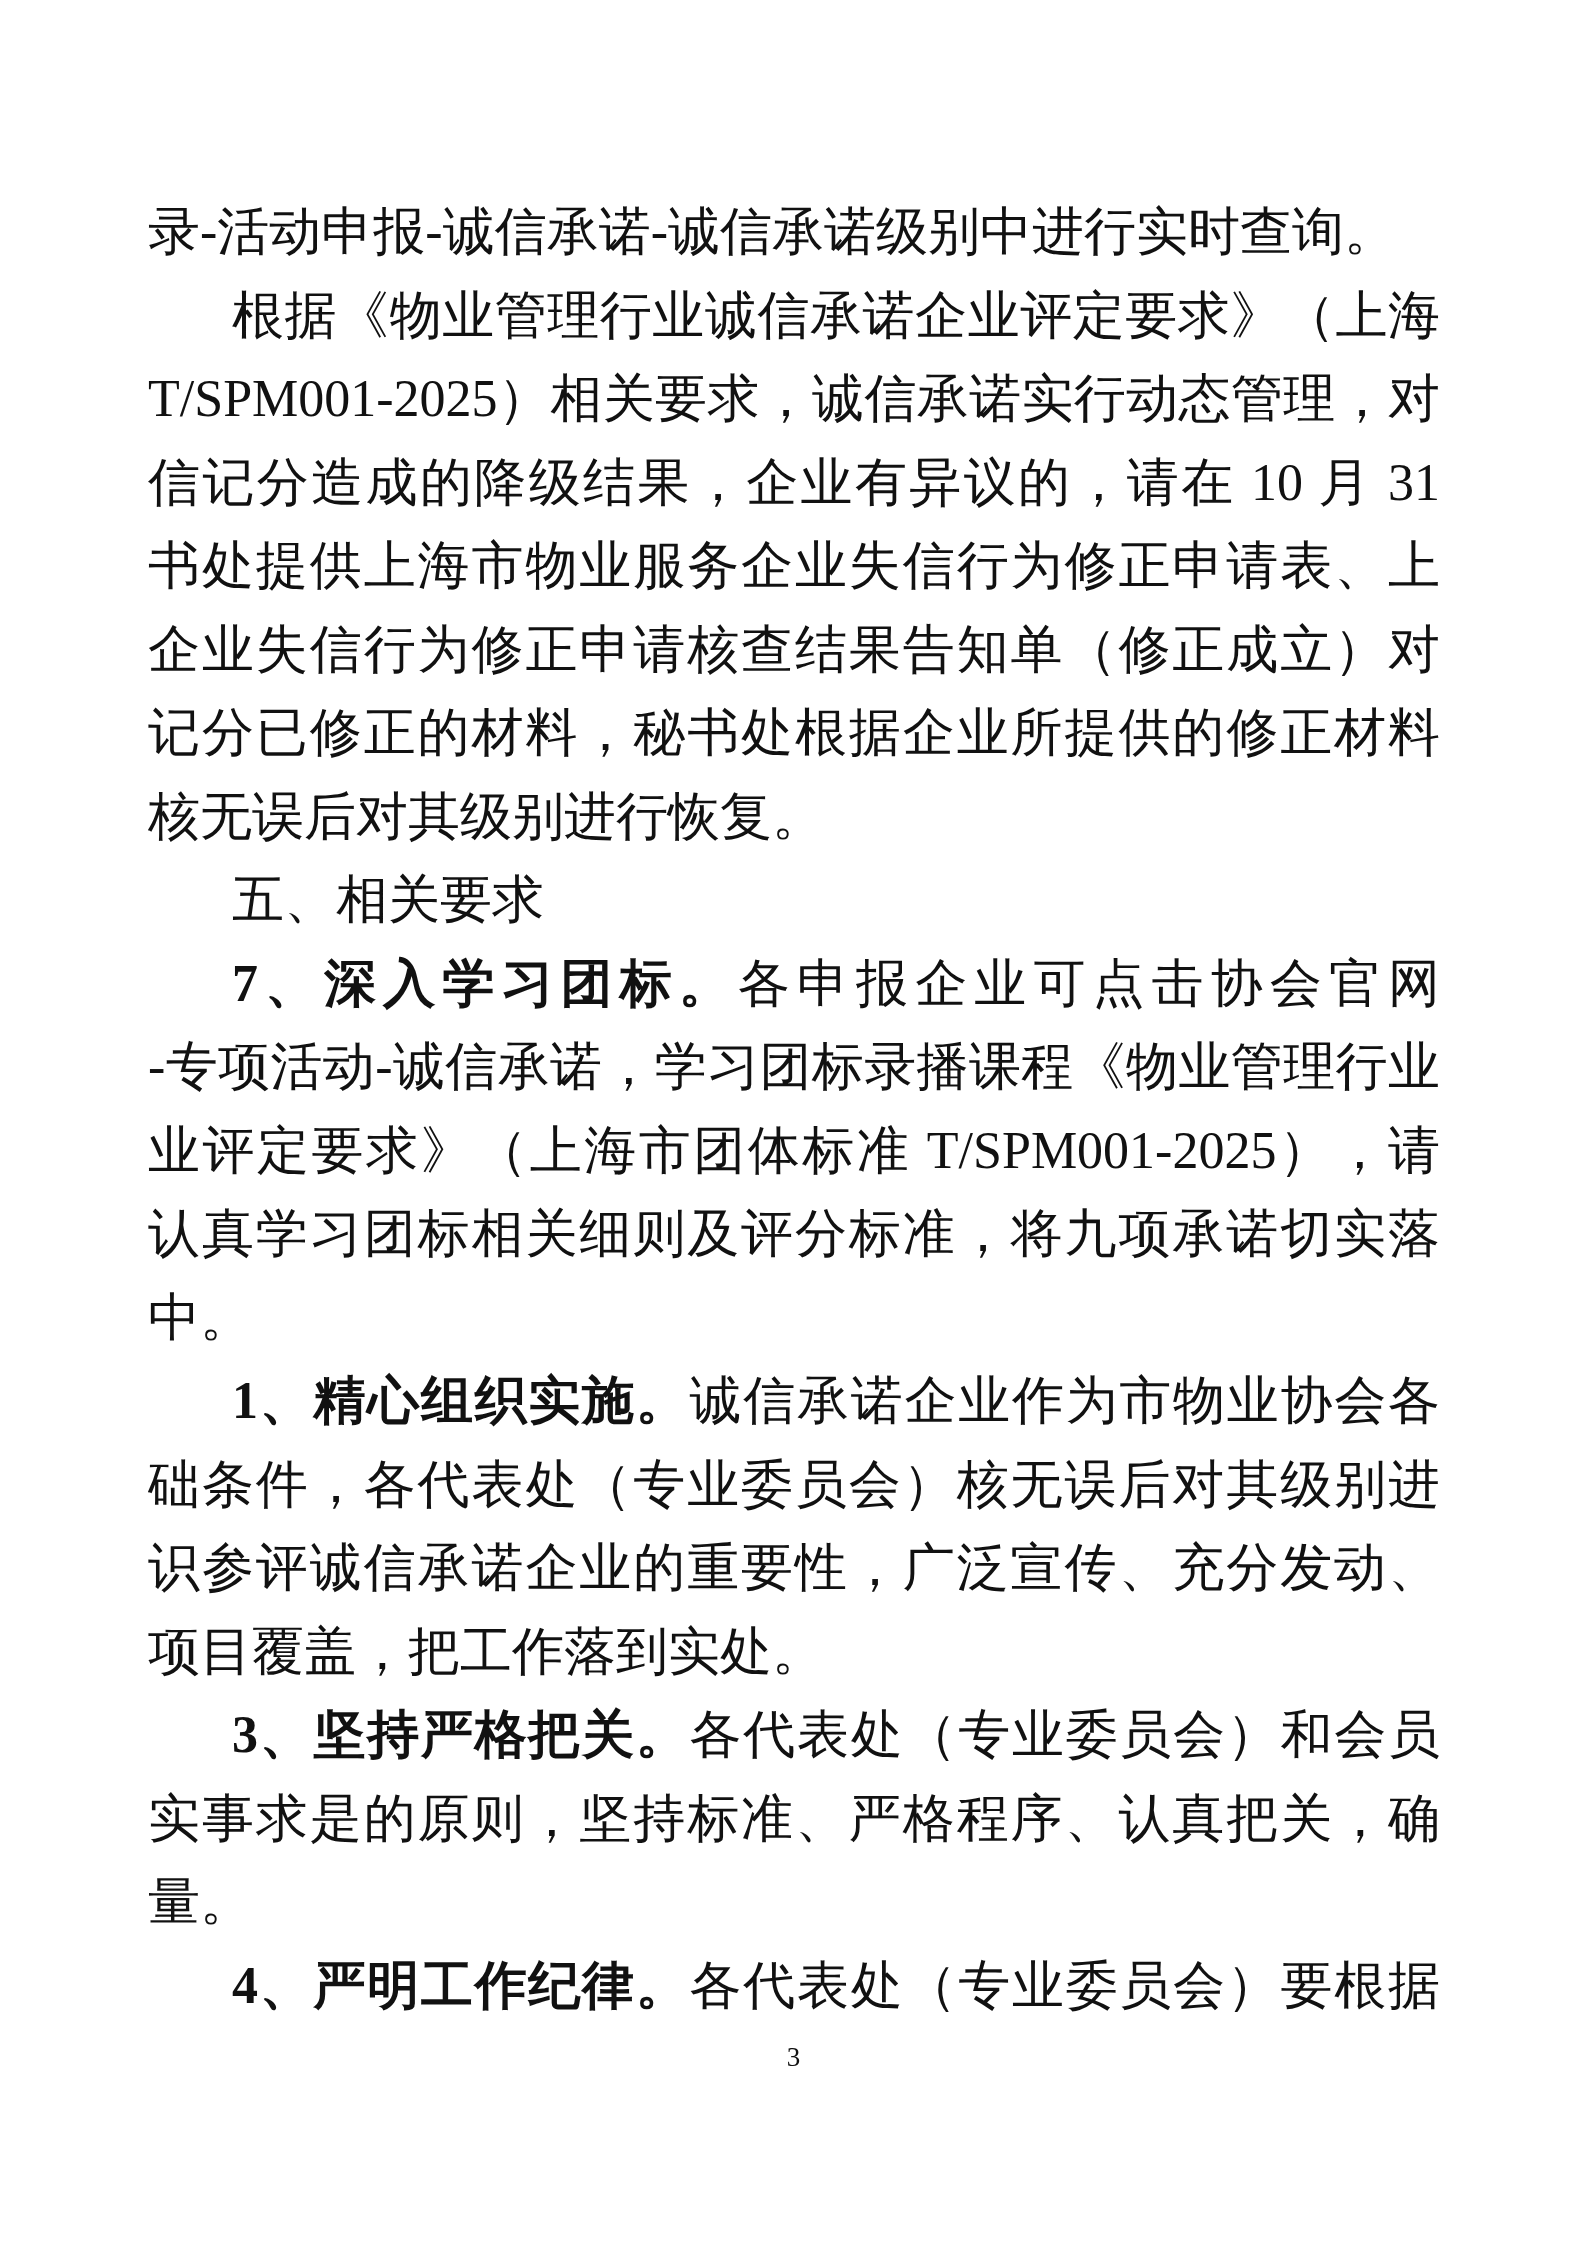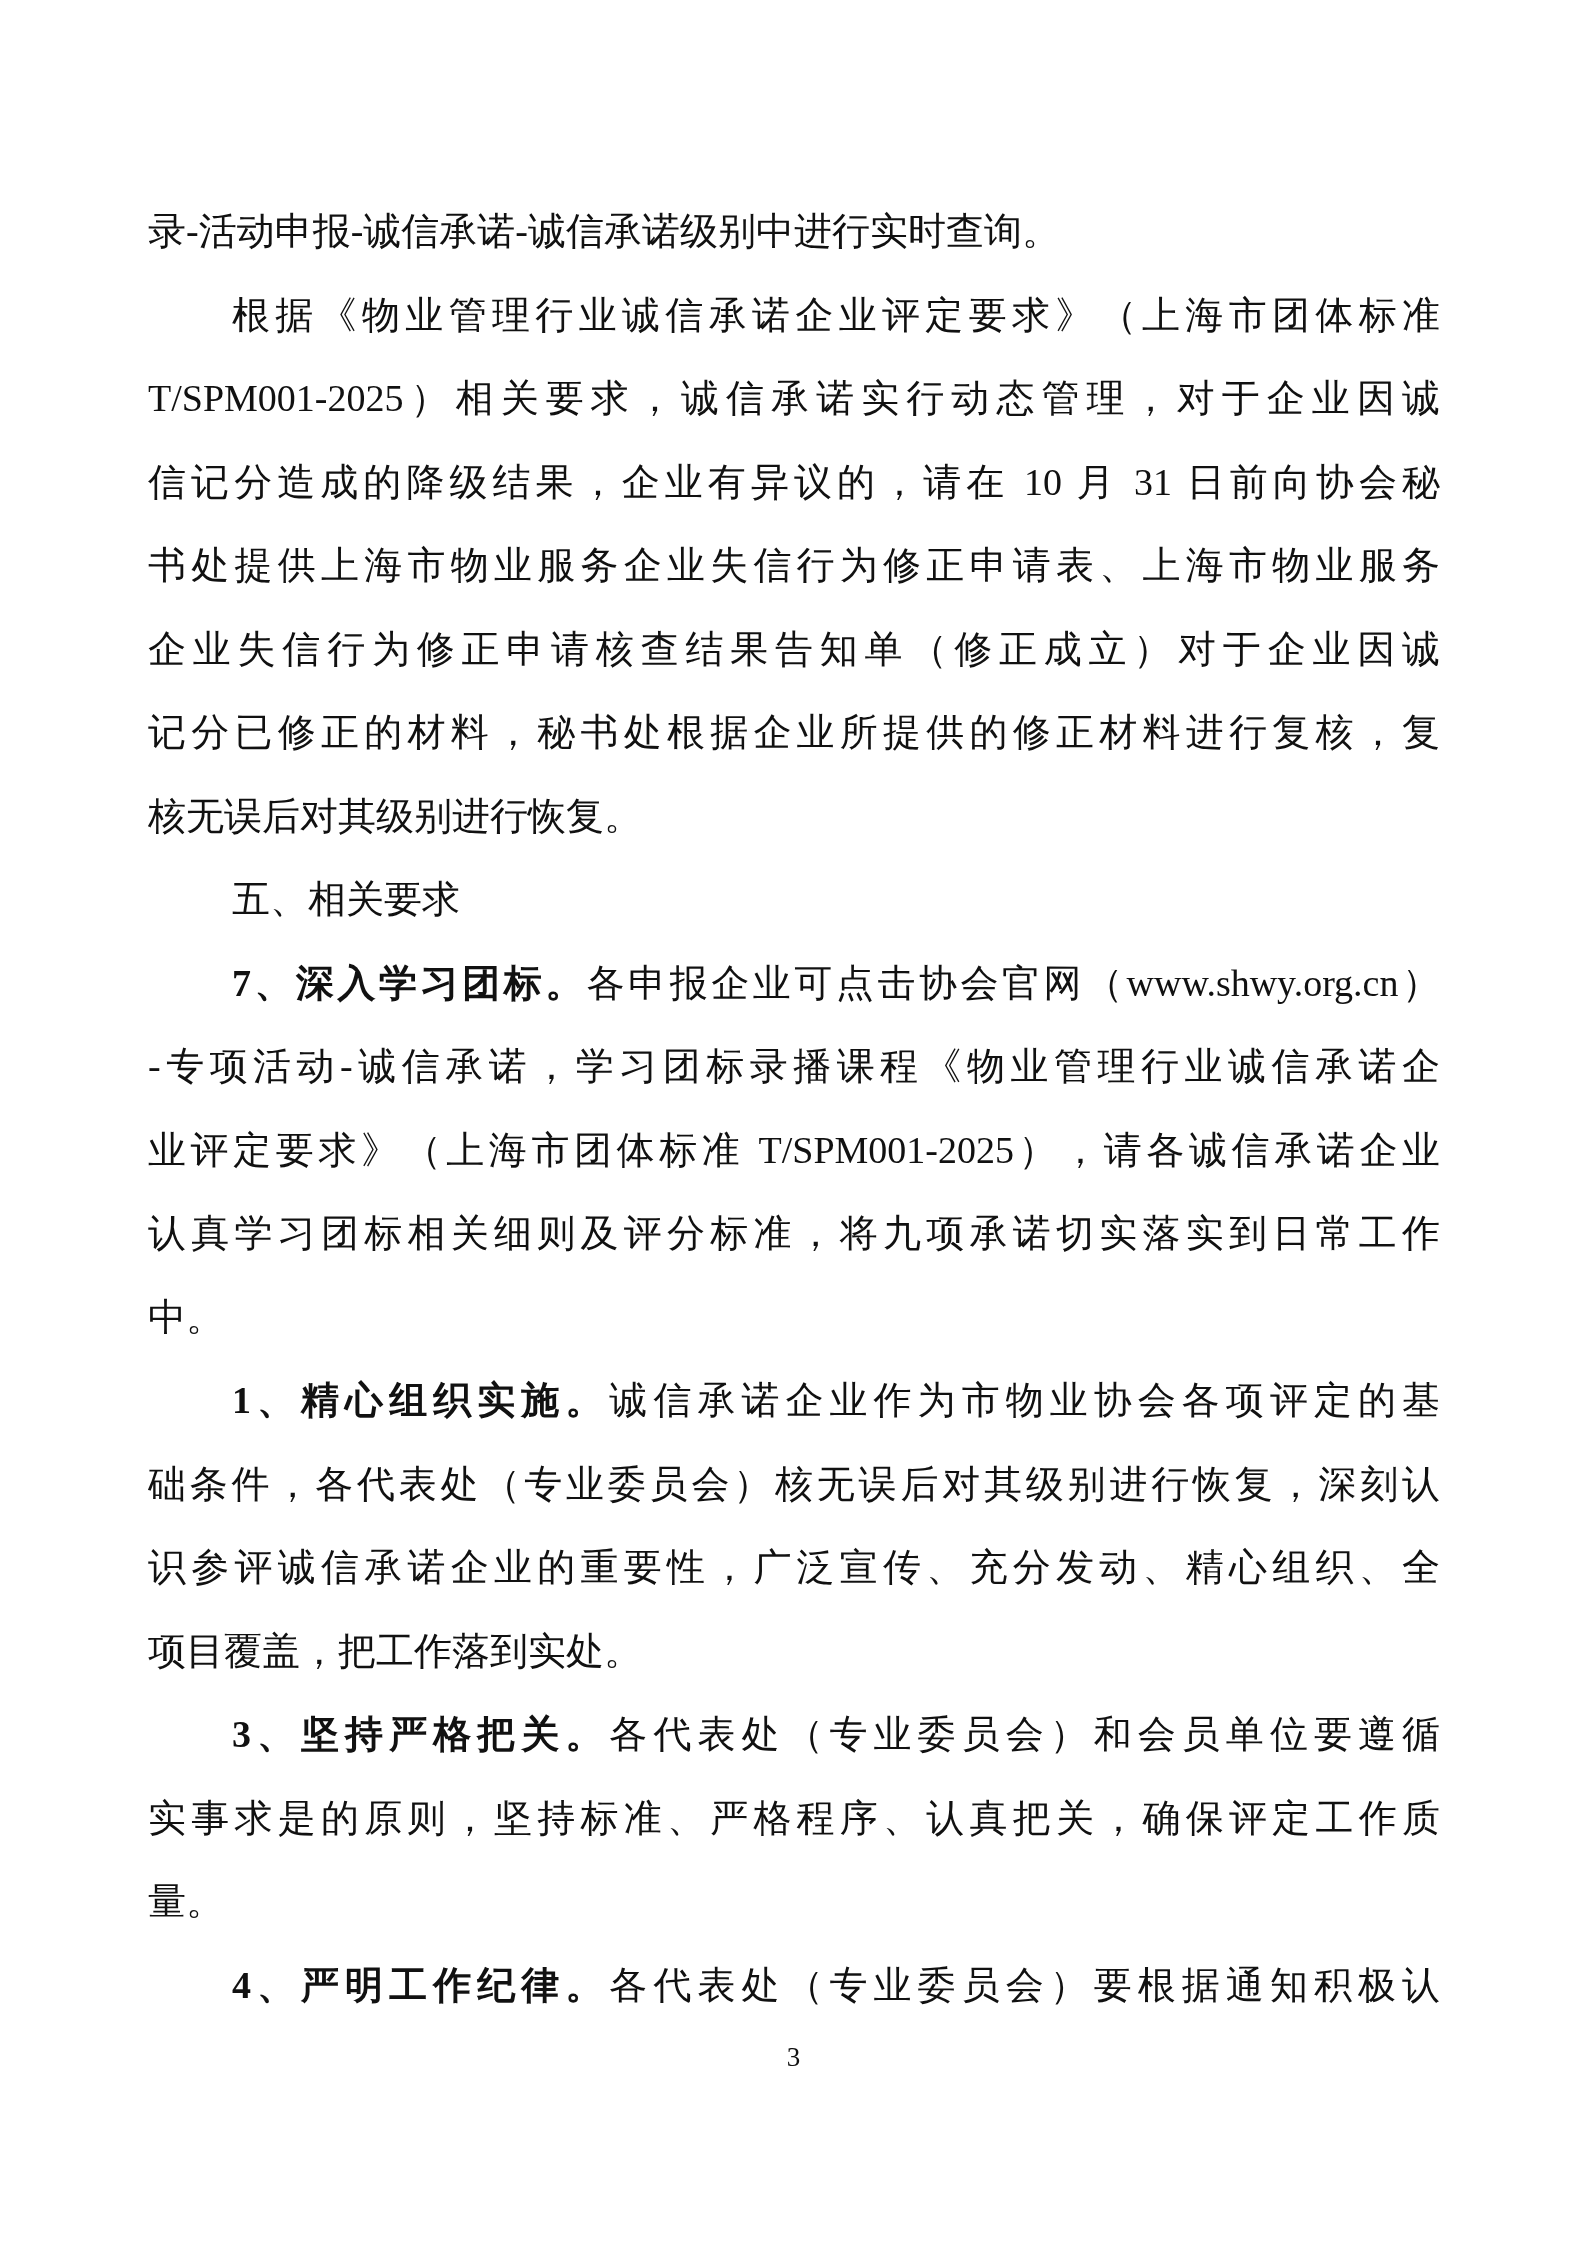--- a/index.html
+++ b/index.html
@@ -11,21 +11,21 @@
     color: #111111;
   }
   .doc {
     position: absolute;
     left: 148px; top: 190px;
     width: 1292px;
   }
   .line {
     height: 83.5px;
     line-height: 83.5px;
-    font-size: 38px;
+    font-size: 52px;
     overflow: hidden;
     white-space: nowrap;
   }
   .line.full {
     white-space: normal;
     text-align: justify;
     text-align-last: justify;
   }
   .line.indent { text-indent: 84px; }
   .line.heading {

